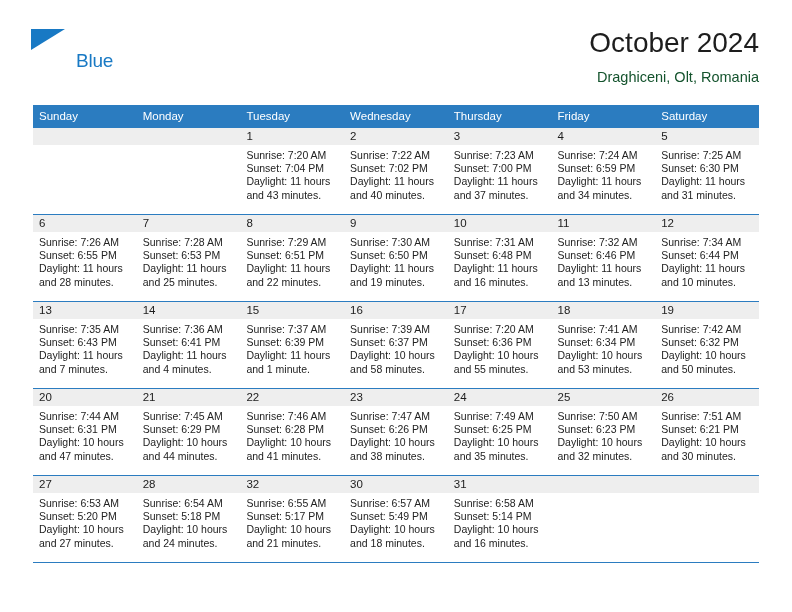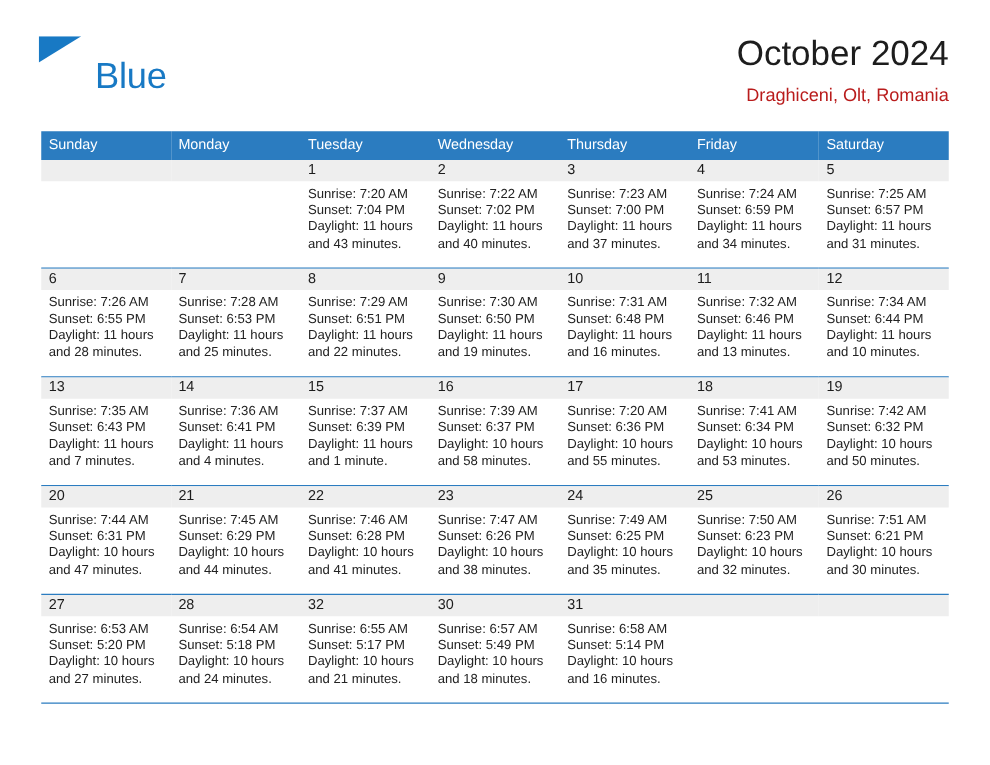--- a/index.html
+++ b/index.html
@@ -56,42 +56,42 @@
     vertical-align: top;
     margin-left: -2px;
     margin-top: 3px;
   }
   .brand-row2 {
     position: relative;
     margin-top: -4px;
     margin-left: 43px;
     height: 26px;
     line-height: 26px;
-    font-size: 29px;
+    font-size: 19px;
     color: #1879c4;
     letter-spacing: -0.2px;
     white-space: nowrap;
   }
 
   .title-block {
     position: absolute;
     right: 0;
     top: 0;
     text-align: right;
   }
   .cal-title {
     font-size: 28px;
     font-weight: normal;
     color: #1d1d1d;
     line-height: 34px;
     white-space: nowrap;
   }
   .cal-subtitle {
     font-size: 14.5px;
-    color: #b91c1c;
+    color: #14532d;
     line-height: 22px;
     margin-top: 6px;
     white-space: nowrap;
   }
 
   
   .calendar {
     position: absolute;
     left: 33px;
     top: 105px;
@@ -254,21 +254,21 @@
                 <div>Daylight: 11 hours</div>
                 <div>and 34 minutes.</div>
               </div>
             </div>
           </td>
           <td>
             <div class="daycell">
               <div class="daynum-band">5</div>
               <div class="day-details">
                 <div>Sunrise: 7:25 AM</div>
-                <div>Sunset: 6:57 PM</div>
+                <div>Sunset: 6:30 PM</div>
                 <div>Daylight: 11 hours</div>
                 <div>and 31 minutes.</div>
               </div>
             </div>
           </td>
         </tr>
         <tr class="week-row">
           <td>
             <div class="daycell">
               <div class="daynum-band">6</div>

